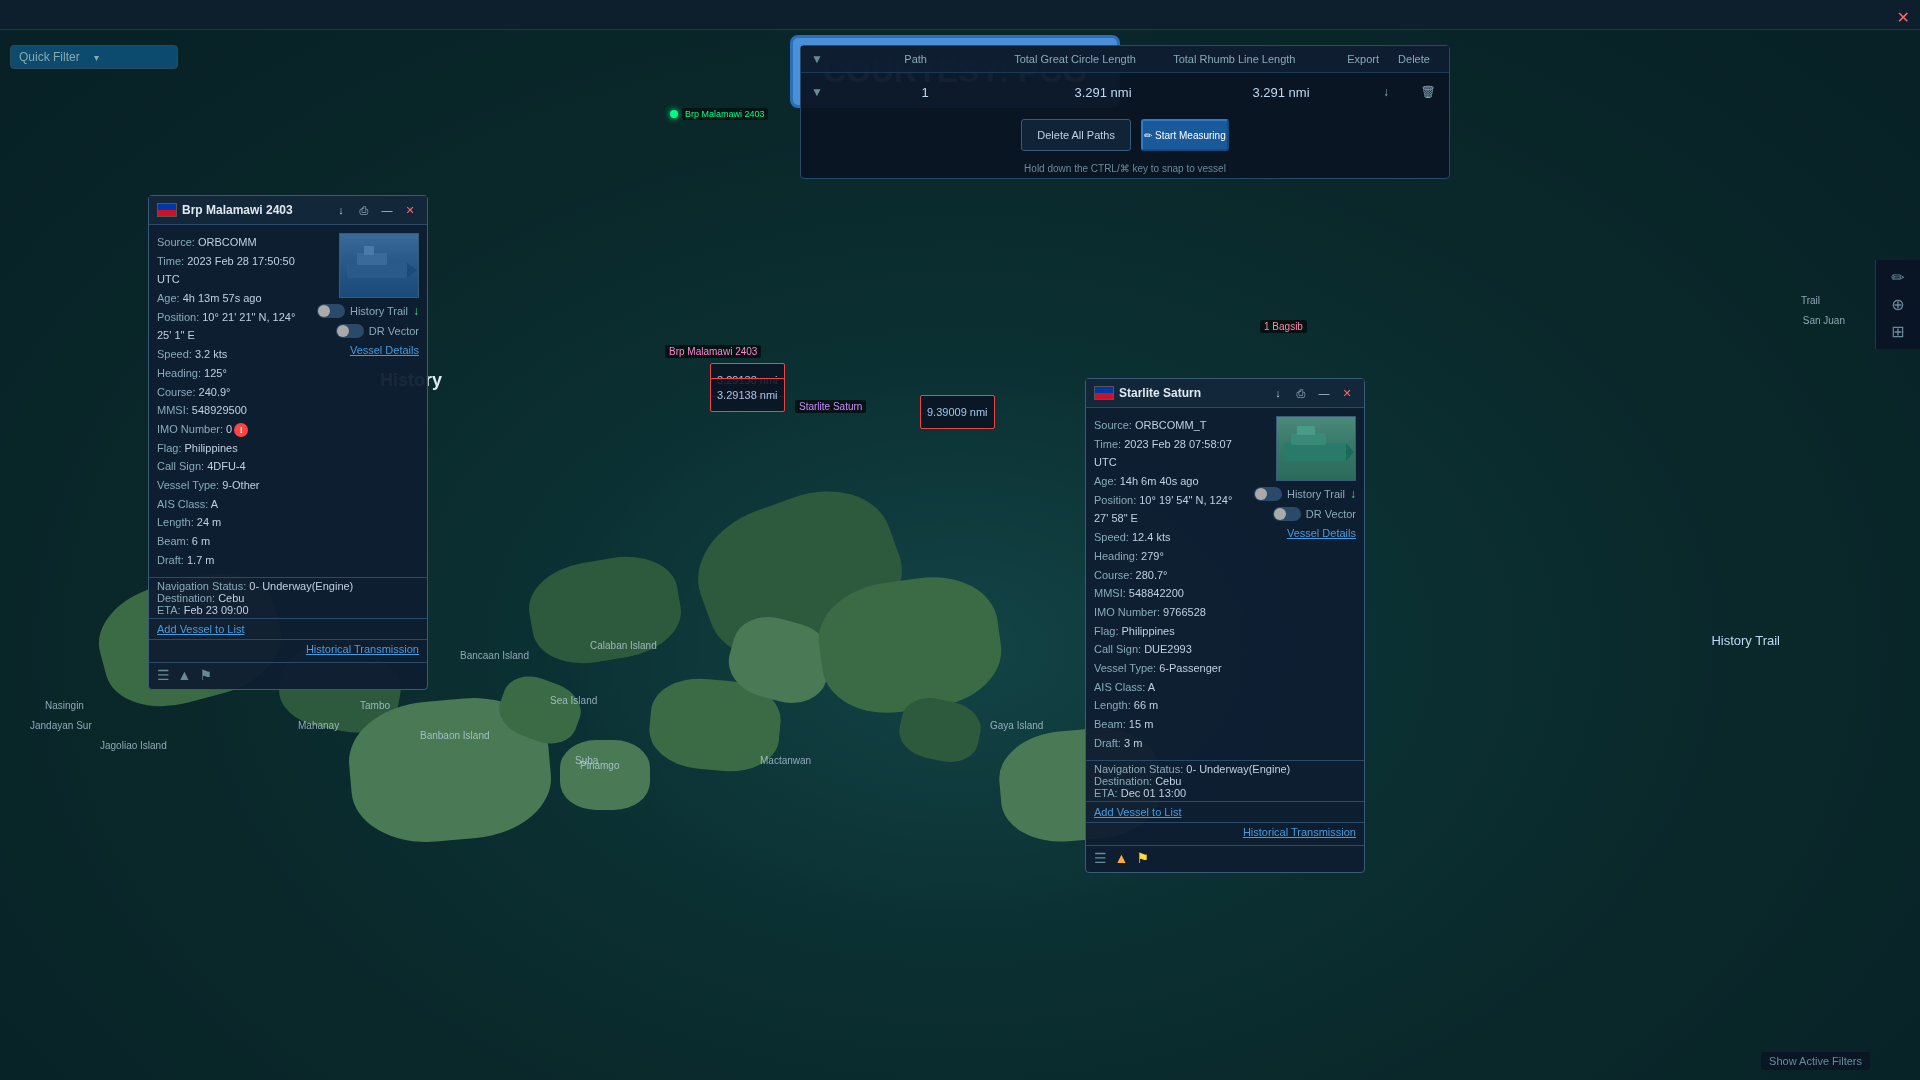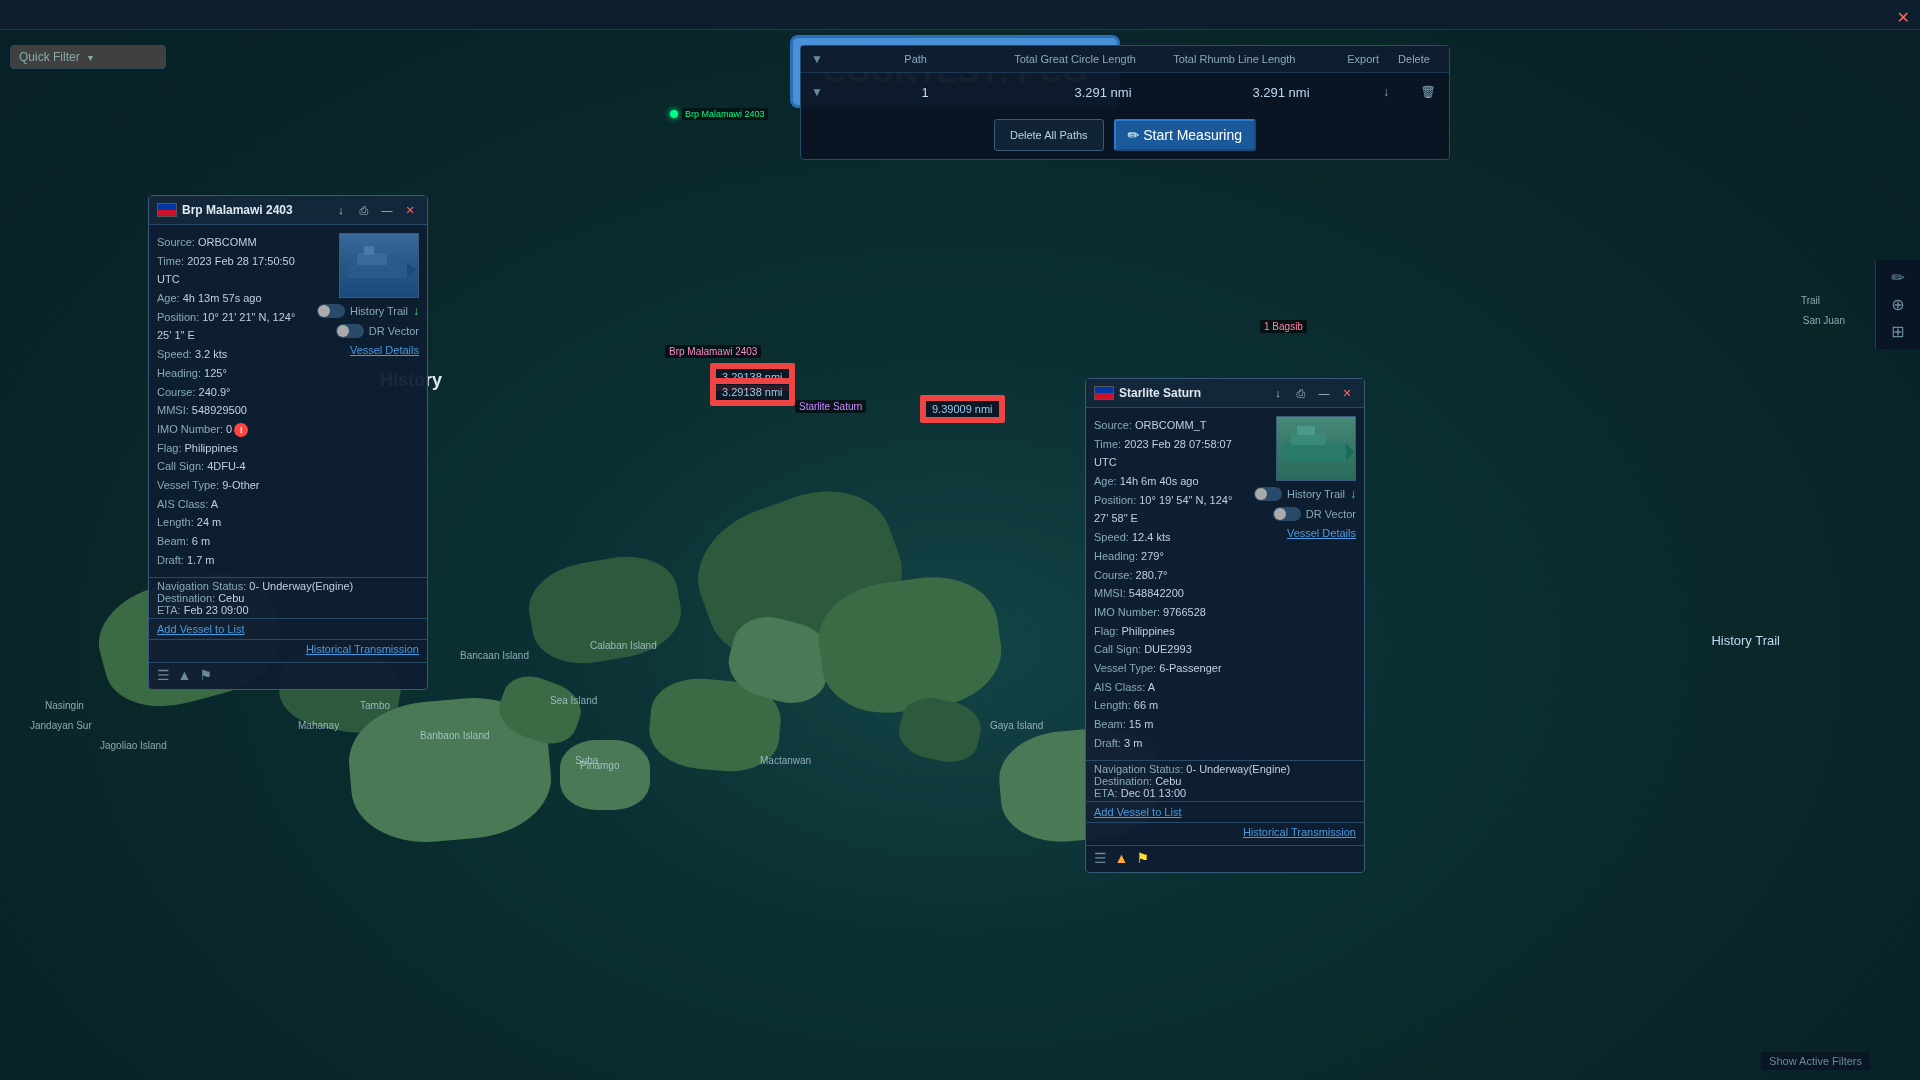--- a/index.html
+++ b/index.html
@@ -32,22 +32,22 @@
     
     #topbar {
       position: absolute; top: 0; left: 0; right: 0; height: 30px;
       background: #0d1f2d; border-bottom: 1px solid #1a3a4a;
       display: flex; align-items: center; padding: 0 10px;
     }
 
     
     #quick-filter {
       position: absolute; top: 45px; left: 10px;
-      background: #404040; border: 1px solid #2a4a5a; border-radius: 4px;
-      display: flex; align-items: center; padding: 4px 8px; width: 156px; cursor: pointer;
+      background: #0c4a6e; border: 1px solid #2a4a5a; border-radius: 4px;
+      display: flex; align-items: center; padding: 4px 8px; width: 168px; cursor: pointer;
     }
     #quick-filter span { flex: 1; color: #8aa; font-size: 12px; }
     #quick-filter .arrow { color: #8aa; font-size: 10px; }
 
     
     #courtesy-banner {
       position: absolute; top: 35px; left: 790px;
       background: #4a90d9; color: #fff; font-size: 32px; font-weight: bold;
       padding: 15px 30px; border-radius: 8px;
       border: 3px solid #2a70b9;
@@ -130,34 +130,34 @@
       border-top: 1px solid #1a3a5a; gap: 10px;
     }
     .measure-val { flex: 1; text-align: center; font-size: 13px; color: #c0d8f0; }
     .measure-actions { display: flex; gap: 10px; justify-content: center; padding: 8px; }
     .measure-btn {
       padding: 9px 15px; border: 1px solid #3a5a7a; border-radius: 3px;
       background: rgba(20,40,60,0.8); color: #c0d0e0; font-size: 11px; cursor: pointer;
     }
     .measure-btn-primary {
       background: #1a5a9a; border-color: #2a7acf; color: #fff;
-      padding: 5px 12px; border-radius: 3px; font-size: 14px; cursor: pointer;
+      padding: 5px 1px; border-radius: 3px; font-size: 10px; cursor: pointer;
     }
     .measure-hint { font-size: 10px; color: #6a8a9a; text-align: center; padding: 4px; }
 
     
     #history-panel {
       position: absolute; top: 370px; left: 380px;
       font-size: 14px; color: #e0e8f0; background: transparent;
     }
 
     
     .dist-label {
       position: absolute; background: rgba(10,20,35,0.85);
-      border: 6px solid #ef4444; padding: 2px 6px;
+      border: 1px solid #ef4444; padding: 10px 6px;
       font-size: 11px; color: #a0c8e8; border-radius: 2px;
     }
 
     
     #vessel-card-right {
       position: absolute; top: 378px; left: 1085px;
       width: 280px; background: rgba(15, 30, 50, 0.95);
       border: 1px solid #3a5a7a; border-radius: 4px;
     }
 
@@ -370,20 +370,21 @@
     <span class="icon-btn">↓</span>
     <span class="icon-btn" style="margin-left:10px;">🗑</span>
   </div>
   <div class="measure-actions">
     <button class="measure-btn">Delete All Paths</button>
     <button class="measure-btn-primary">
       <span>✏</span>
       <span>Start Measuring</span>
     </button>
   </div>
+  <div class="measure-hint">Hold down the CTRL/⌘ key to snap to vessel</div>
 </div>
 
 <div id="vessel-card-left">
   <div class="card-header">
     <div class="flag-ph"></div>
     <span class="card-title">Brp Malamawi 2403</span>
     <div class="card-actions">
       <span class="card-btn">↓</span>
       <span class="card-btn">⎙</span>
       <span class="card-btn">—</span>

